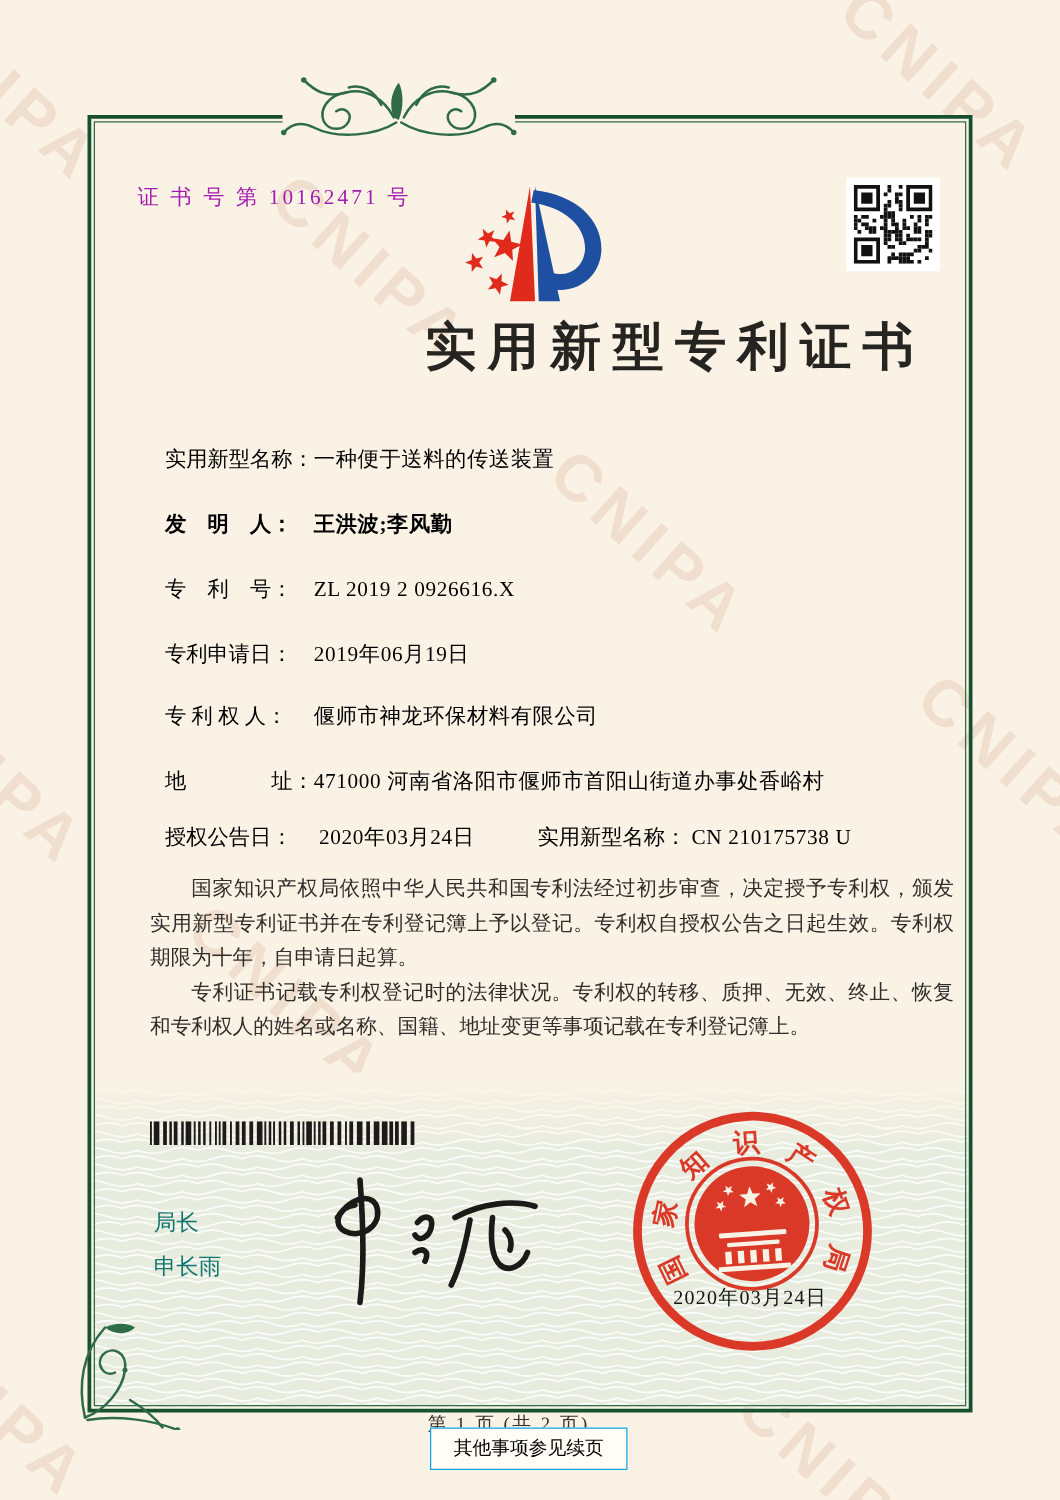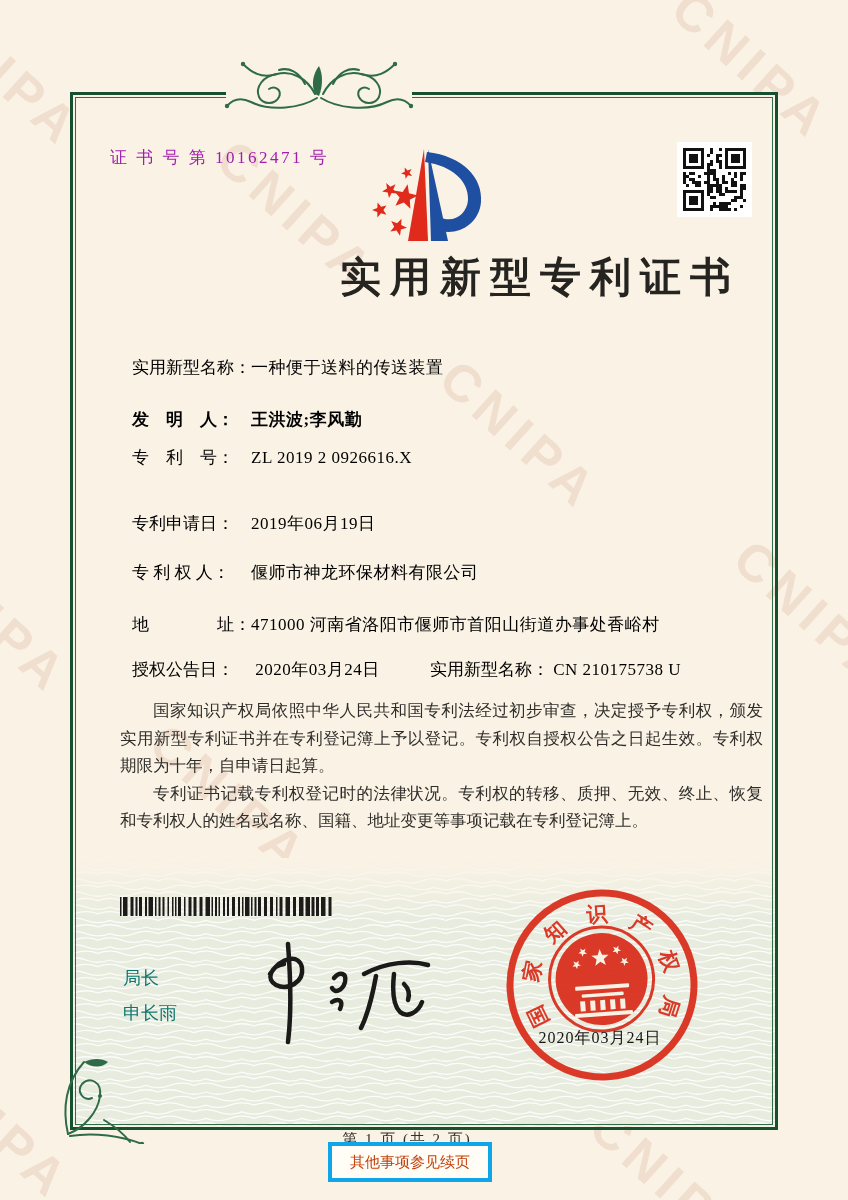--- a/index.html
+++ b/index.html
@@ -29,22 +29,22 @@
   .flabel{display:inline-block;width:119px;margin-left:12px;}
   .fvalue{letter-spacing:0.5px;}
   .grant2{position:absolute;left:310px;}
   
   .paras{left:120px;top:697px;width:643px;font-size:16.5px;line-height:27.5px;
          text-align:justify;color:#2f2d2a;}
   .paras p{margin:0;text-indent:2em;}
   
   .signer{left:123px;font-size:18px;color:#0f766e;font-family:"Liberation Sans","DejaVu Sans",sans-serif;}
   .pagenum{left:257px;top:1098px;width:300px;text-align:center;font-size:15px;letter-spacing:2px;color:#33312d;margin-top:32px;}
-  .notebox{left:328px;top:1142px;width:156px;height:32px;line-height:32px;text-align:center;
-           background:#fffdf6;border:4px solid #0ea5e9;font-size:15px;color:#c2410c;}
+  .notebox{left:344px;top:1142px;width:156px;height:32px;line-height:32px;text-align:center;
+           background:#fffdf6;border:1px solid #0ea5e9;font-size:15px;color:#000000;}
 </style>
 </head>
 <body>
 
 <div id="wm-layer">
     <div class="wm" style="left: -50px; top: -15px;">CNIPA</div>
     <div class="wm" style="left: 245px; top: 128px;">CNIPA</div>
     <div class="wm" style="left: 700px; top: -22px;">CNIPA</div>
     <div class="wm" style="left: 468px; top: 348px;">CNIPA</div>
     <div class="wm" style="left: -62px; top: 532px;">CNIPA</div>
@@ -280,21 +280,21 @@
       <polygon points="22.6,62.4 26.1,66.8 31.5,65.4 28.4,70.0 31.4,74.8 26.0,73.2 22.4,77.6 22.3,71.9 17.0,69.9 22.3,68.0"></polygon>
       <polygon points="46.5,78.7 46.2,85.0 52.0,87.8 45.9,89.5 45.0,95.8 41.5,90.5 35.3,91.6 39.2,86.7 36.2,81.1 42.1,83.3"></polygon>
     </g>
 </svg>
 
 <div class="title abs">实用新型专利证书</div>
 
 <div class="fields abs" id="fields">
     <div class="frow" style="top: 2px;"><span class="flabel">实用新型名称：</span><span class="fvalue">一种便于送料的传送装置</span></div>
     <div class="frow" style="top: 54px; font-weight: bold;"><span class="flabel">发　明　人：</span><span class="fvalue">王洪波;李风勤</span></div>
-    <div class="frow" style="top: 92px;"><span class="flabel">专　利　号：</span><span class="fvalue">ZL 2019 2 0926616.X</span></div>
+    <div class="frow" style="top: 106px;"><span class="flabel">专　利　号：</span><span class="fvalue">ZL 2019 2 0926616.X</span></div>
     <div class="frow" style="top: 158px;"><span class="flabel">专利申请日：</span><span class="fvalue">2019年06月19日</span></div>
     <div class="frow" style="top: 207px;"><span class="flabel">专 利 权 人：</span><span class="fvalue">偃师市神龙环保材料有限公司</span></div>
     <div class="frow" style="top: 259px;"><span class="flabel">地　　　　址：</span><span class="fvalue">471000 河南省洛阳市偃师市首阳山街道办事处香峪村</span></div>
   </div>
 <div class="fields abs" style="top:658px">
   <span class="flabel">授权公告日：</span>
   <span class="fvalue">2020年03月24日</span>
   <span class="grant2">
     <span>实用新型名称：</span>
     <span class="fvalue">CN 210175738 U</span>

